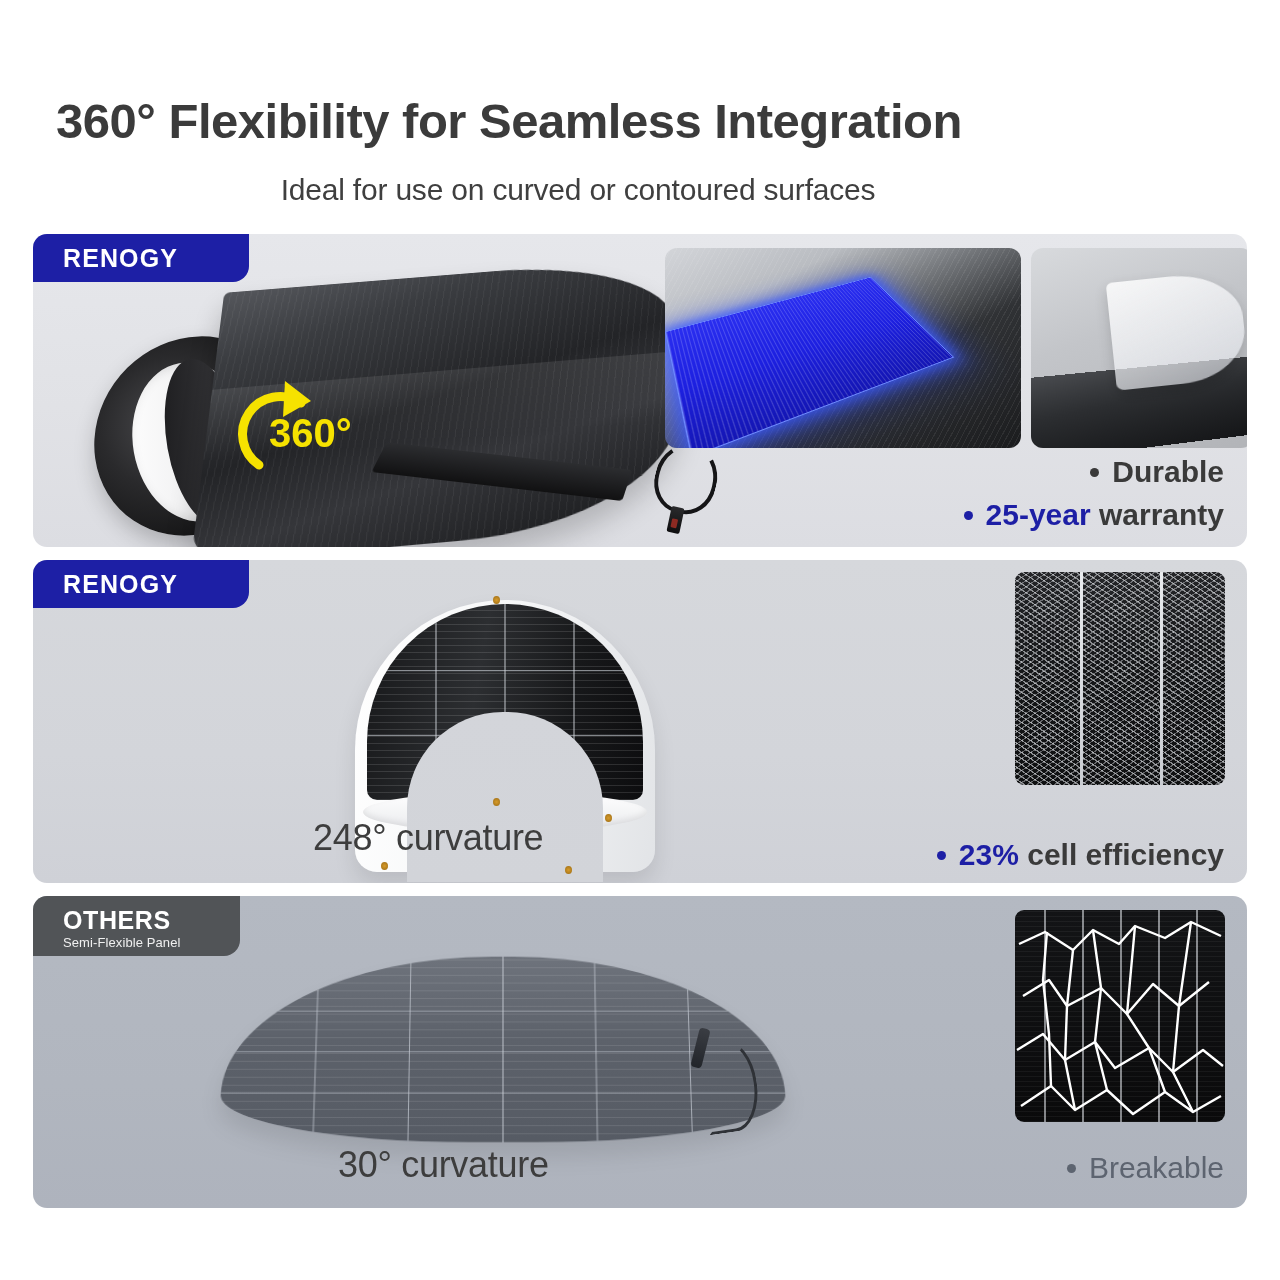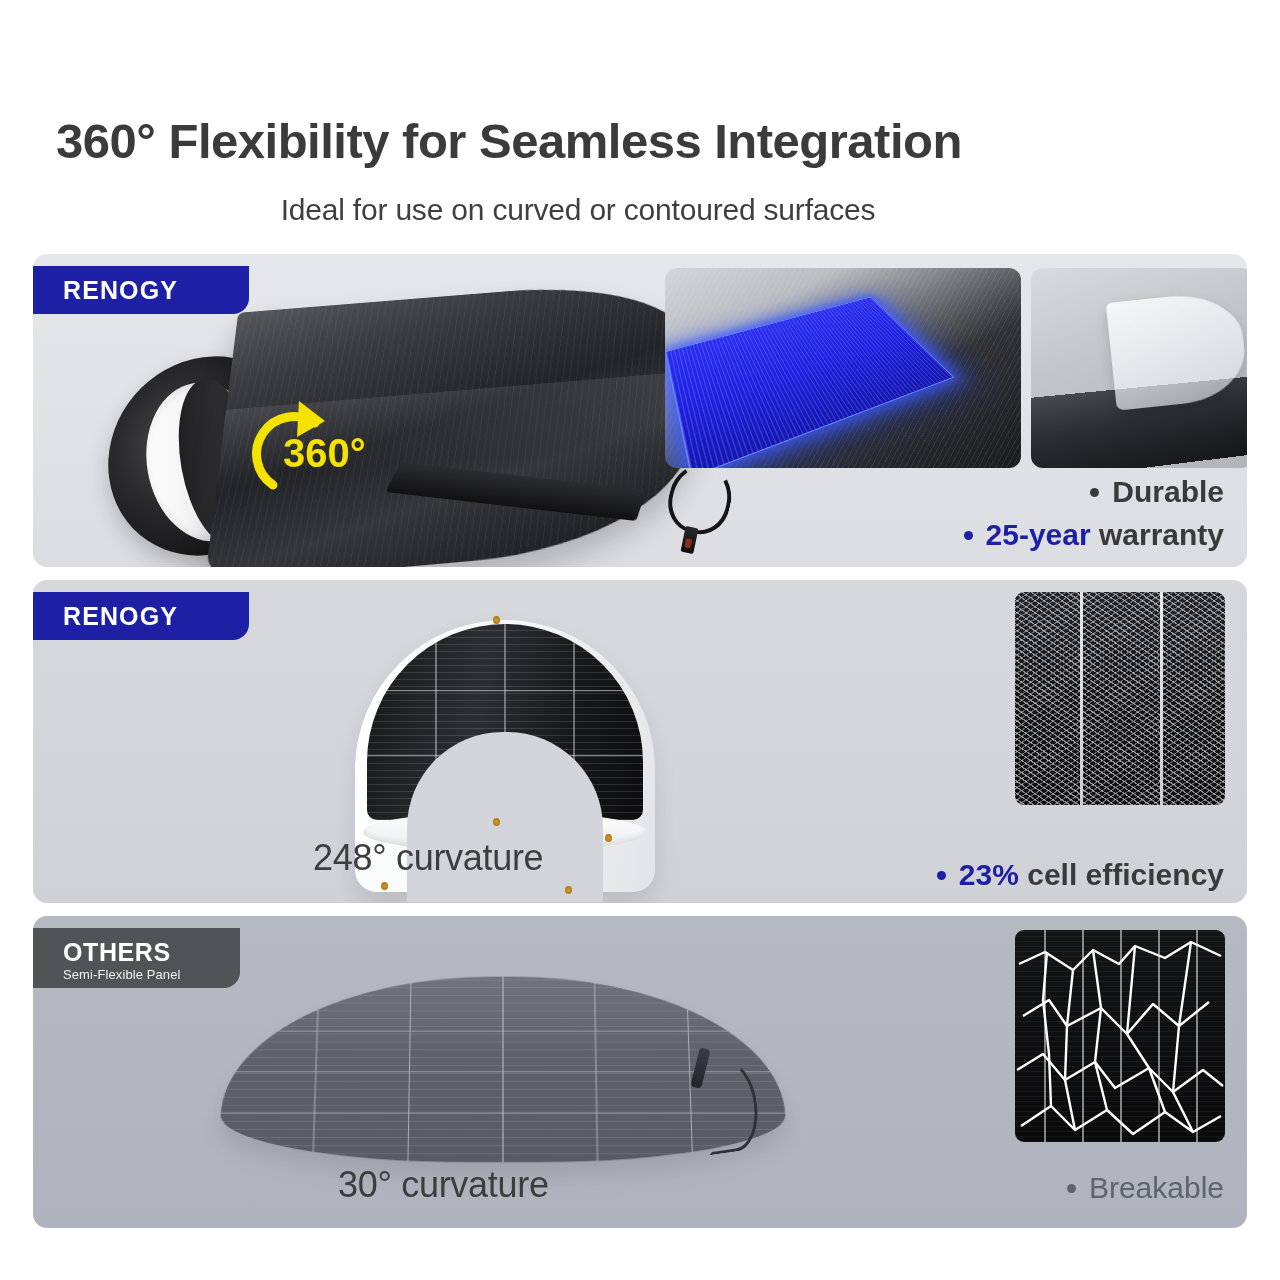--- a/index.html
+++ b/index.html
@@ -13,21 +13,20 @@
 
   
   .header { padding:96px 40px 0 56px; }
   .title {
     font-size:49px;
     font-weight:bold;
     letter-spacing:-0.5px;
     color:#3b3b3b;
     line-height:1.05;
     white-space:nowrap;
-    margin-top:20px;
   }
   .subtitle {
     margin-top:26px;
     font-size:30px;
     color:#3f3f3f;
     text-align:center;
     padding-right:140px;
     letter-spacing:-0.2px;
   }
 
@@ -37,21 +36,21 @@
     position:relative;
     border-radius:14px;
     overflow:hidden;
   }
   .panel-1 { height:313px; background:linear-gradient(180deg,#e6e7eb 0%,#e1e2e6 55%,#dcdde2 100%); }
   .panel-2 { height:323px; background:linear-gradient(180deg,#d6d8dc 0%,#d3d5da 60%,#cfd1d7 100%); }
   .panel-3 { height:312px; background:linear-gradient(180deg,#b4b9c2 0%,#b1b6bf 60%,#aeb3bd 100%); }
 
   
   .badge {
-    position:absolute; top:12px; left:0;
+    position:absolute; top:0; left:0;
     border-bottom-right-radius:16px;
     display:flex; flex-direction:column; justify-content:center;
     z-index:6;
     padding:0 40px 0 30px;
   }
   .badge-renogy {
     background:#1d1fa5;
     height:48px;
     min-width:216px;
   }
@@ -94,21 +93,21 @@
 
   
   .caption {
     position:absolute; font-size:36px; color:#3d3d3d; letter-spacing:-0.3px;
     z-index:4; white-space:nowrap;
   }
   .caption-2 { left:280px; bottom:24px; }
   .caption-3 { left:305px; bottom:22px; }
 
   
-  .roll-art { position:absolute; left:40px; top:24px; width:640px; height:290px; }
+  .roll-art { position:absolute; left:26px; top:24px; width:640px; height:290px; }
   .roll-ring {
     position:absolute; left:34px; top:80px; width:200px; height:196px;
     border-radius:50%;
     background:
       radial-gradient(ellipse at 38% 40%, #4a4a4d 0%, #2a2a2c 38%, #161617 72%, #0b0b0c 100%);
     transform:rotate(-8deg) skewY(-5deg);
     box-shadow:0 10px 22px rgba(0,0,0,.22);
   }
   .roll-ring-inner {
     position:absolute; left:74px; top:104px; width:120px; height:160px;

